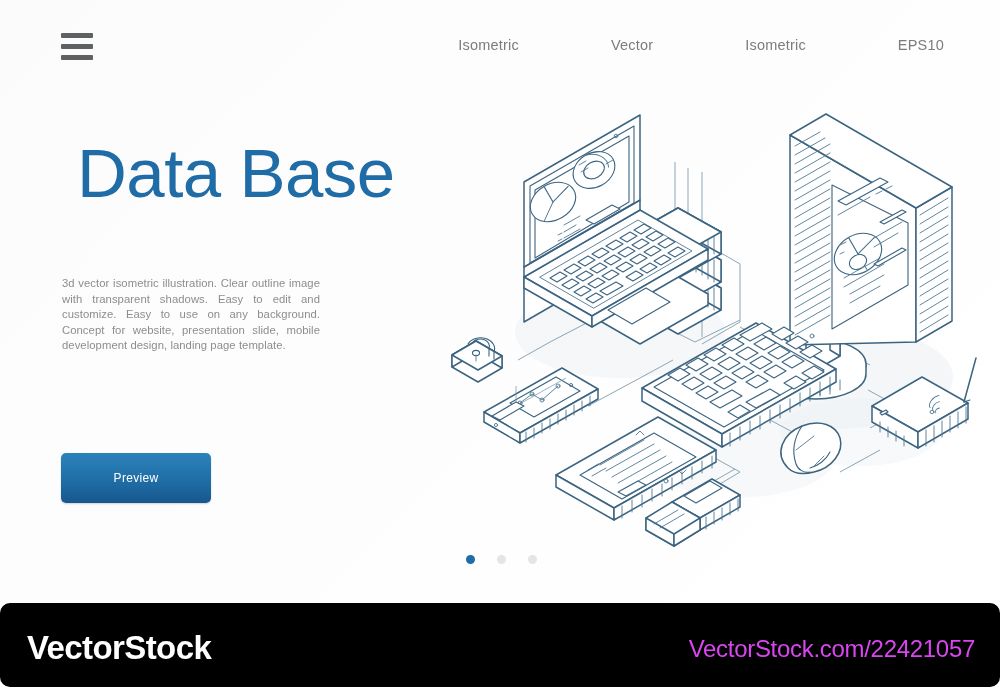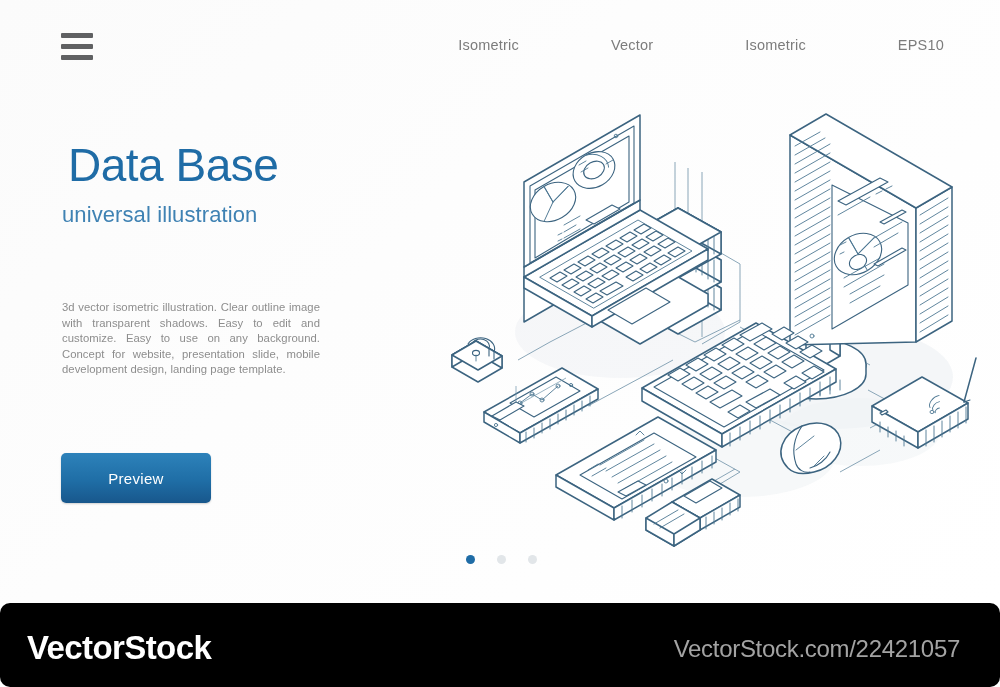--- a/index.html
+++ b/index.html
@@ -73,26 +73,26 @@
   .nav-item:first-child { margin-left: 0; }
 
   
   .copy {
     position: absolute;
     left: 61px;
     top: 128px;
     width: 270px;
   }
   .title {
-    font-size: 46px;
+    font-size: 69px;
     line-height: 60px;
     color: #1f6ca6;
     font-weight: 400;
     letter-spacing: -0.5px;
-    margin: 7px;
+    margin: 16px;
     white-space: nowrap;
   }
   .subtitle {
     font-size: 22px;
     line-height: 26px;
     color: #3f82b3;
     font-weight: 400;
     margin: 3px 0 0 1px;
     letter-spacing: .1px;
   }
@@ -110,21 +110,21 @@
     position: absolute;
     left: 61px;
     top: 453px;
     width: 150px;
     height: 50px;
     border: 0;
     border-radius: 5px;
     background: linear-gradient(180deg, #2d82ba 0%, #1f6ea6 55%, #18578c 100%);
     color: #ffffff;
     font-family: "Liberation Sans", sans-serif;
-    font-size: 15px;
+    font-size: 12px;
     letter-spacing: .3px;
     cursor: pointer;
     box-shadow: 0 1px 2px rgba(0,0,0,.18);
   }
 
   
   .dots {
     position: absolute;
     left: 466px;
     top: 555px;
@@ -164,24 +164,24 @@
     left: 27px;
     top: 26px;
     font-size: 33px;
     font-weight: 700;
     color: #ffffff;
     letter-spacing: -0.6px;
     font-family: "Liberation Sans", sans-serif;
   }
   .watermark {
     position: absolute;
-    right: 40px;
+    right: 25px;
     top: 32px;
     font-size: 24px;
-    color: #a3a3a3;
+    color: #d946ef;
     letter-spacing: -0.3px;
     font-family: "Liberation Sans", sans-serif;
   }
 </style>
 </head>
 <body>
 
 <div id="page">
 
   <div class="hero">
@@ -197,21 +197,20 @@
       <nav class="nav">
         <div class="nav-item">Isometric</div>
         <div class="nav-item">Vector</div>
         <div class="nav-item">Isometric</div>
         <div class="nav-item">EPS10</div>
       </nav>
     </div>
 
     <div class="copy">
       <h1 class="title">Data Base</h1>
-      <div class="subtitle">universal illustration</div>
       <p class="bodytext">3d vector isometric illustration. Clear outline image with transparent shadows. Easy to edit and customize. Easy to use on any background. Concept for website, presentation slide, mobile development design, landing page template.</p>
     </div>
 
     <button class="preview-btn">Preview</button>
 
     <div class="dots">
       <div class="dot active"></div>
       <div class="dot"></div>
       <div class="dot"></div>
     </div>

